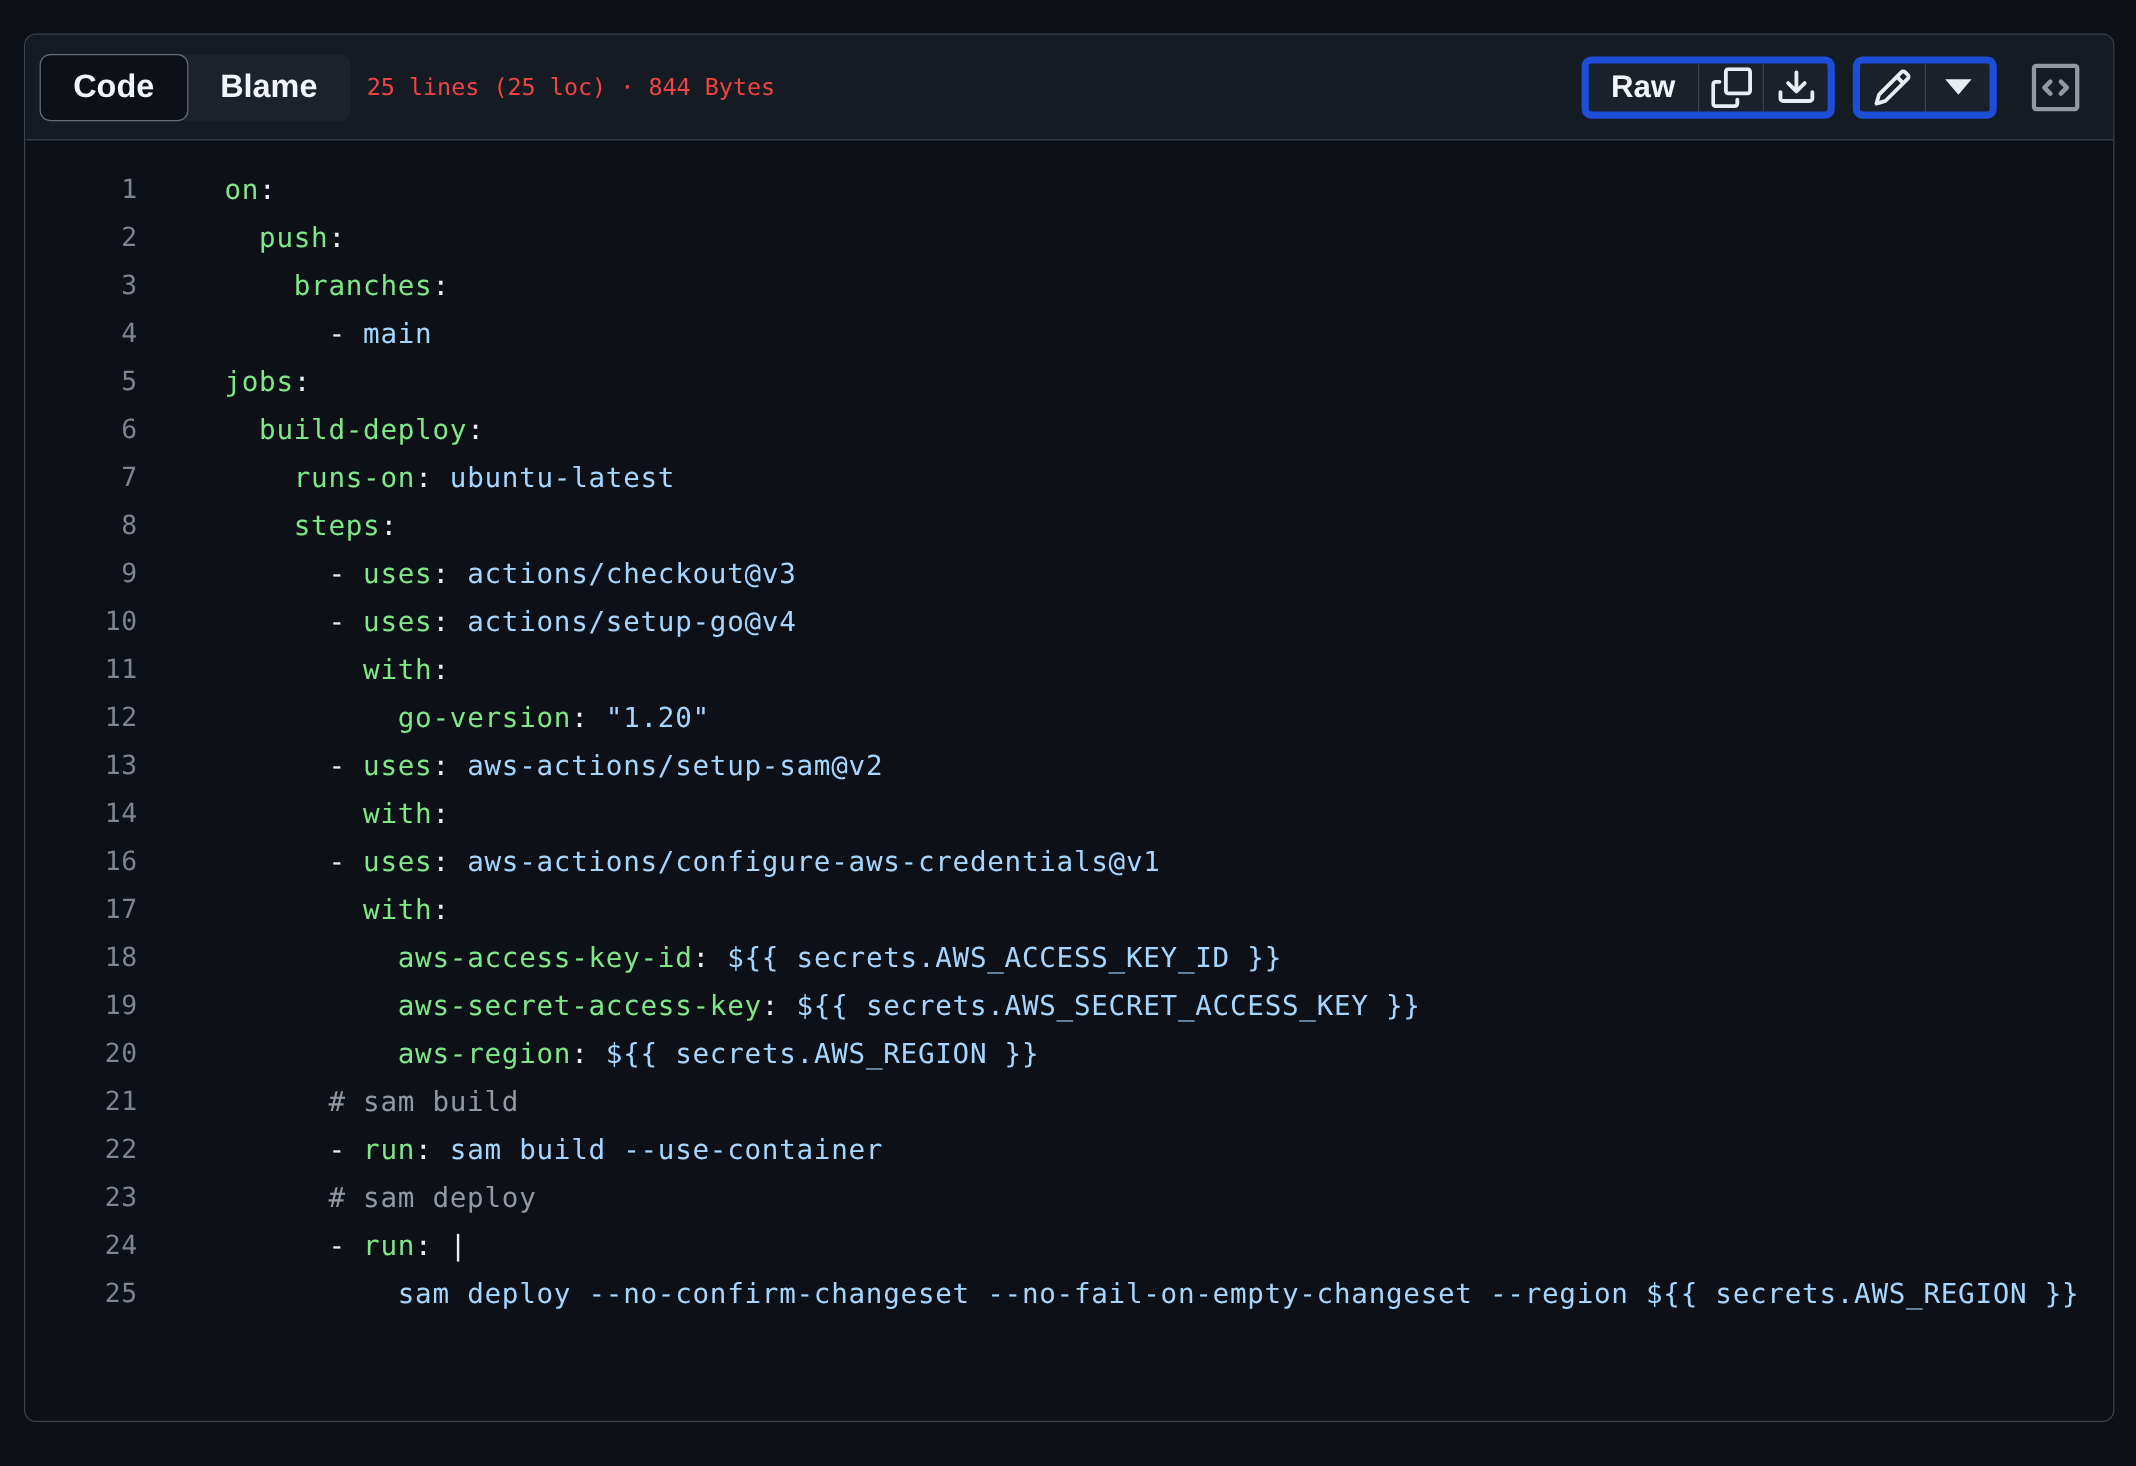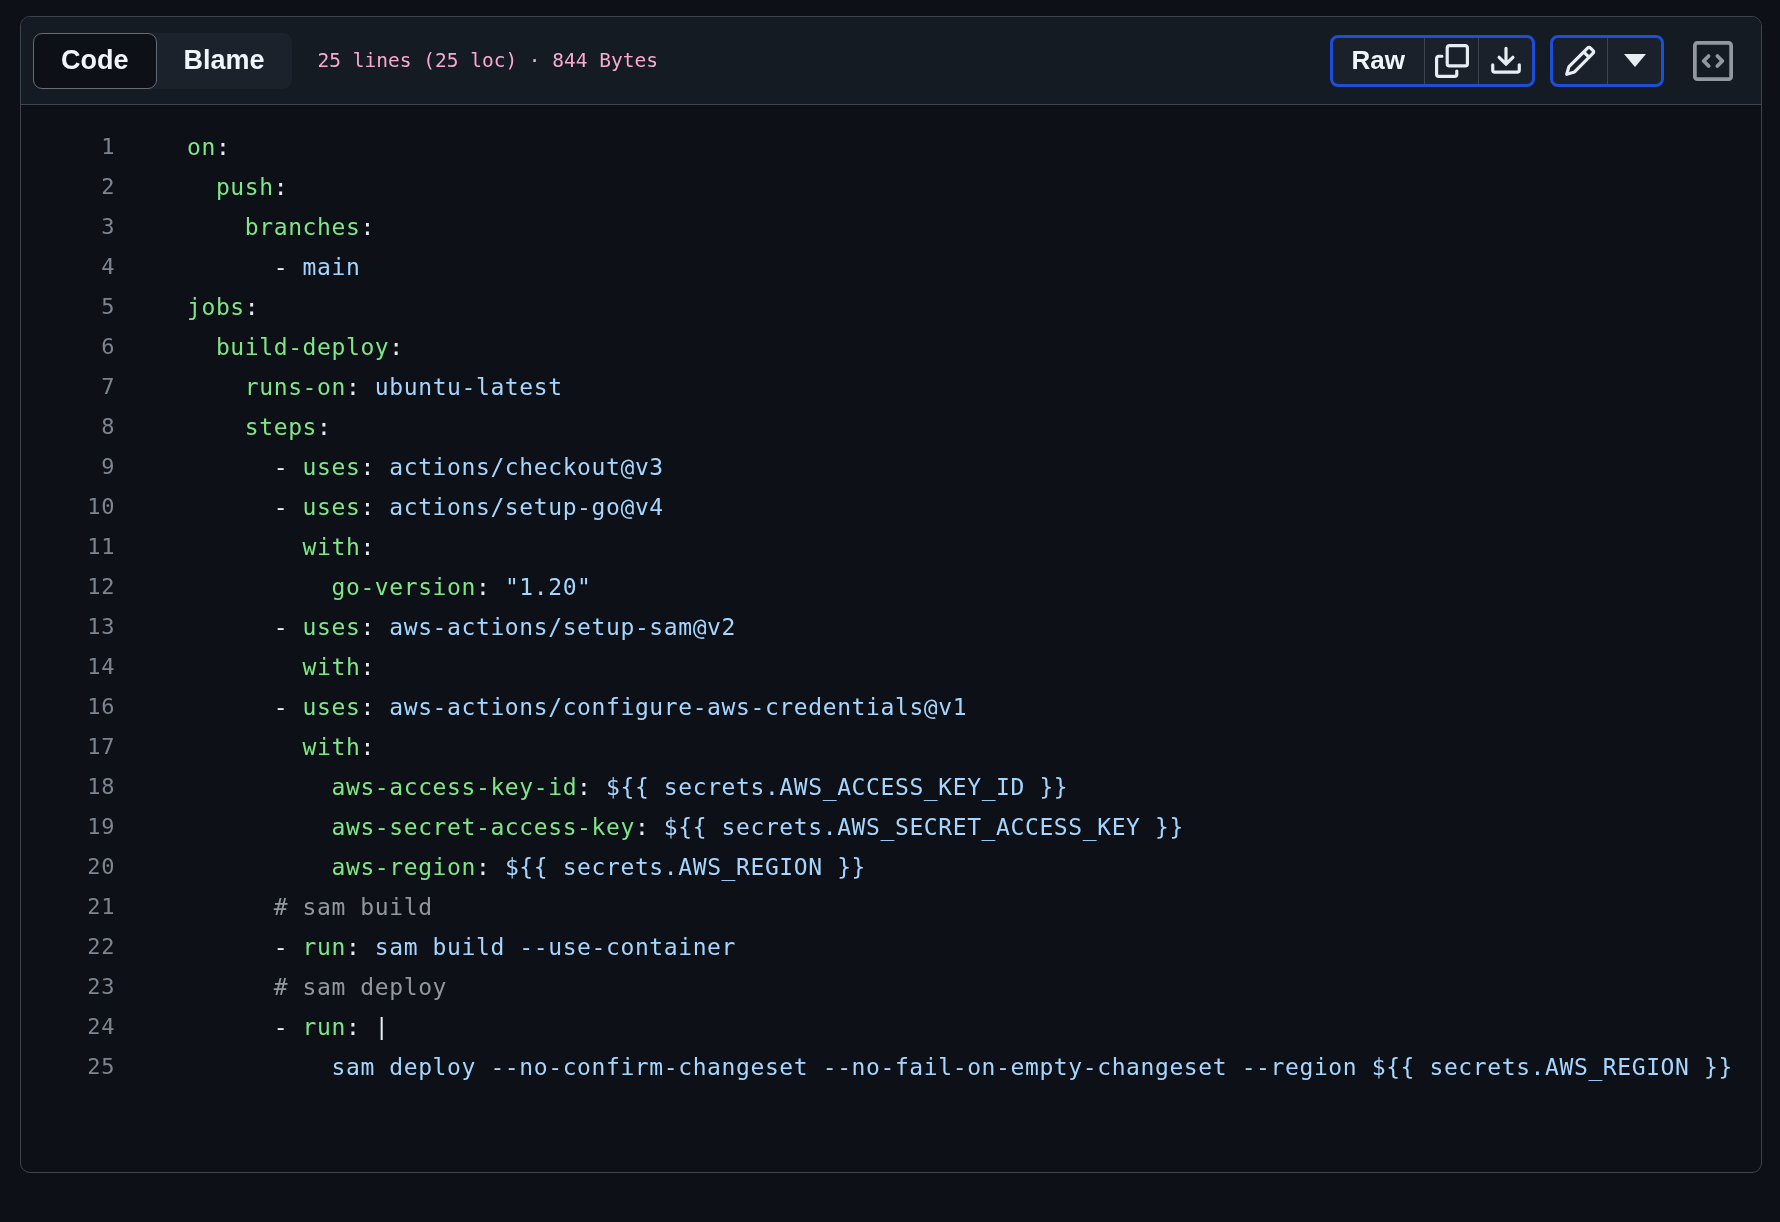--- a/index.html
+++ b/index.html
@@ -1,20 +1,20 @@
 <!DOCTYPE html>
 <html><head>
 <meta charset="utf-8">
 <style>
   * { box-sizing: border-box; margin: 0; padding: 0; }
   html, body { width: 1780px; height: 1222px; background: #0d1117; overflow: hidden; }
   body { font-family: "Liberation Sans", "DejaVu Sans", sans-serif; }
 
   .panel {
-    position: absolute; left: 20px; top: 16px;
+    position: absolute; left: 20px; top: 28px;
     width: 1742px; height: 1157px;
     background: #0d1117;
     border: 1px solid #3d444d;
     border-radius: 10px;
     overflow: hidden;
   }
 
   
   .header {
     height: 88px;
@@ -39,32 +39,32 @@
     border-radius: 9px;
     cursor: pointer;
     display: flex; align-items: center;
   }
   .seg-btn.selected {
     background: #0d1117;
     border: 1px solid #656c76;
     font-weight: 700;
   }
   .meta {
-    margin-left: 26px;
+    margin-left: 14px;
     font-family: "DejaVu Sans Mono", "Liberation Mono", monospace;
     font-size: 19.5px;
-    color: #f9a8d4;
+    color: #ef4444;
     white-space: pre;
   }
 
   .right { margin-left: auto; display: flex; align-items: center; }
   .btn-group {
     display: flex; align-items: stretch;
     height: 52px;
-    border: 3px solid #1d4ed8;
+    border: 6px solid #1d4ed8;
     border-radius: 8px;
     background: #1b212a;
     overflow: hidden;
   }
   .btn-group + .btn-group { margin-left: 15px; }
   .btn {
     border: none; background: transparent;
     color: #f0f6fc;
     font-family: inherit;
     font-size: 26px; font-weight: 600;

